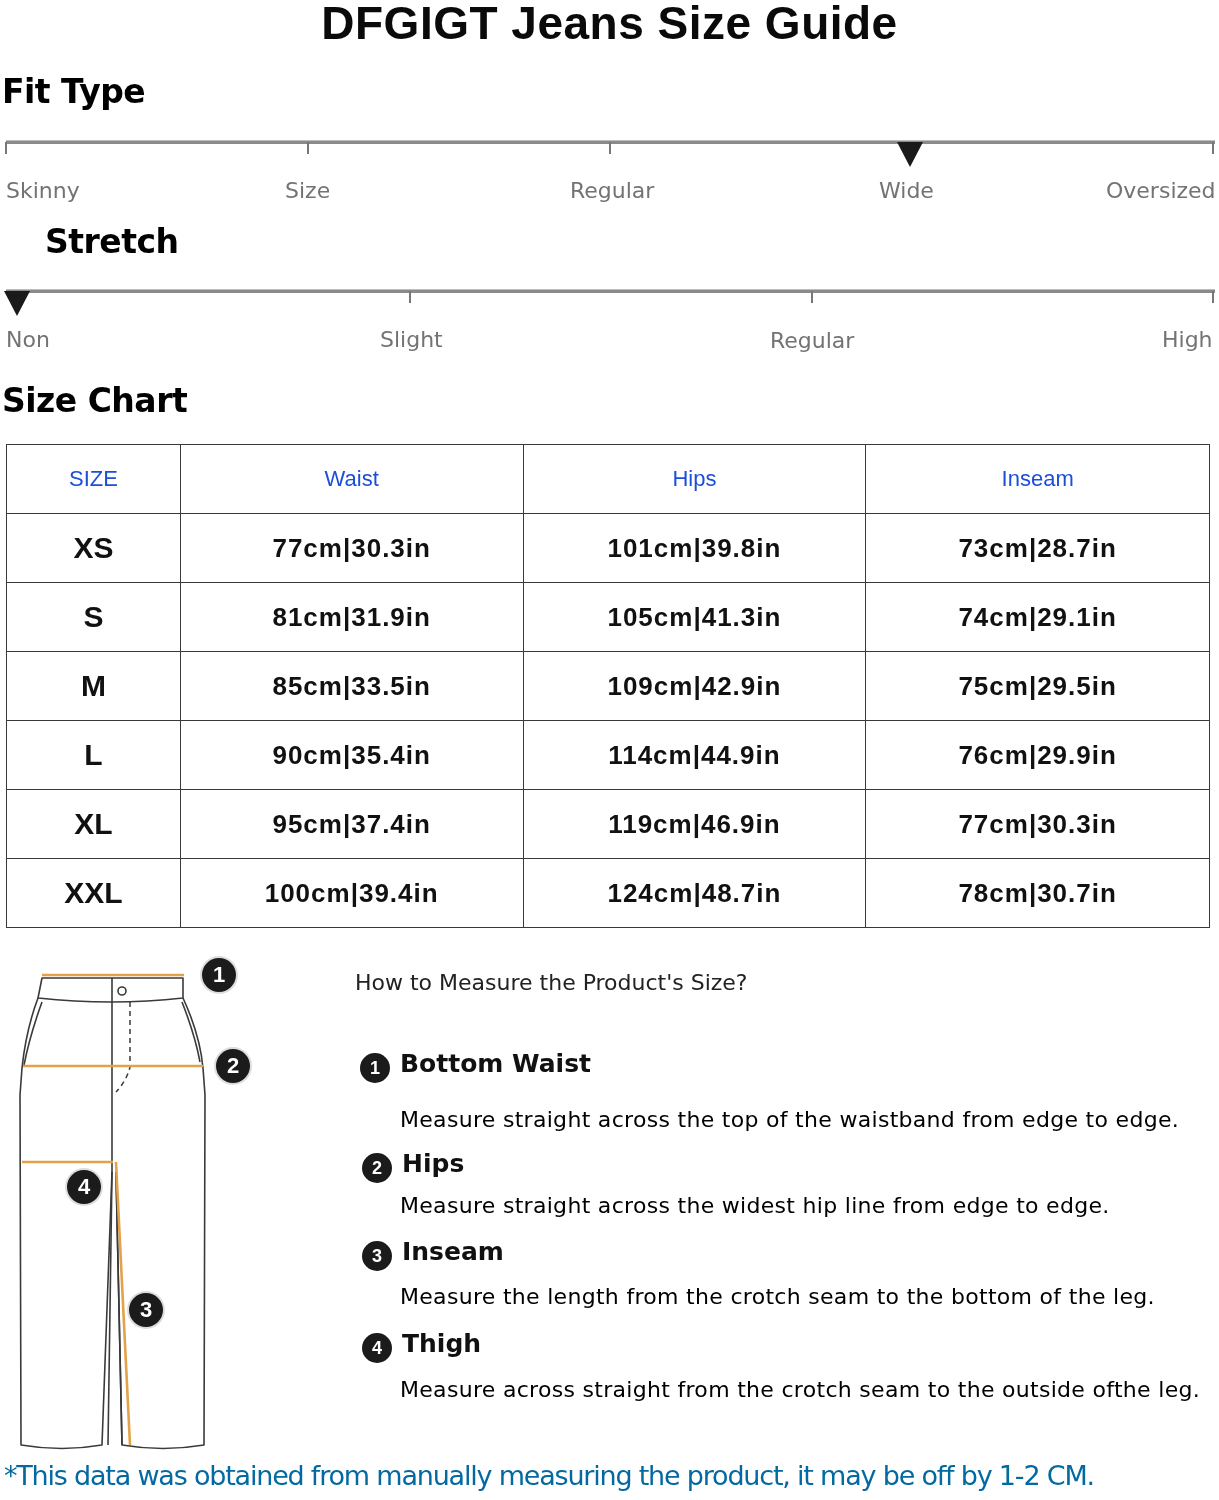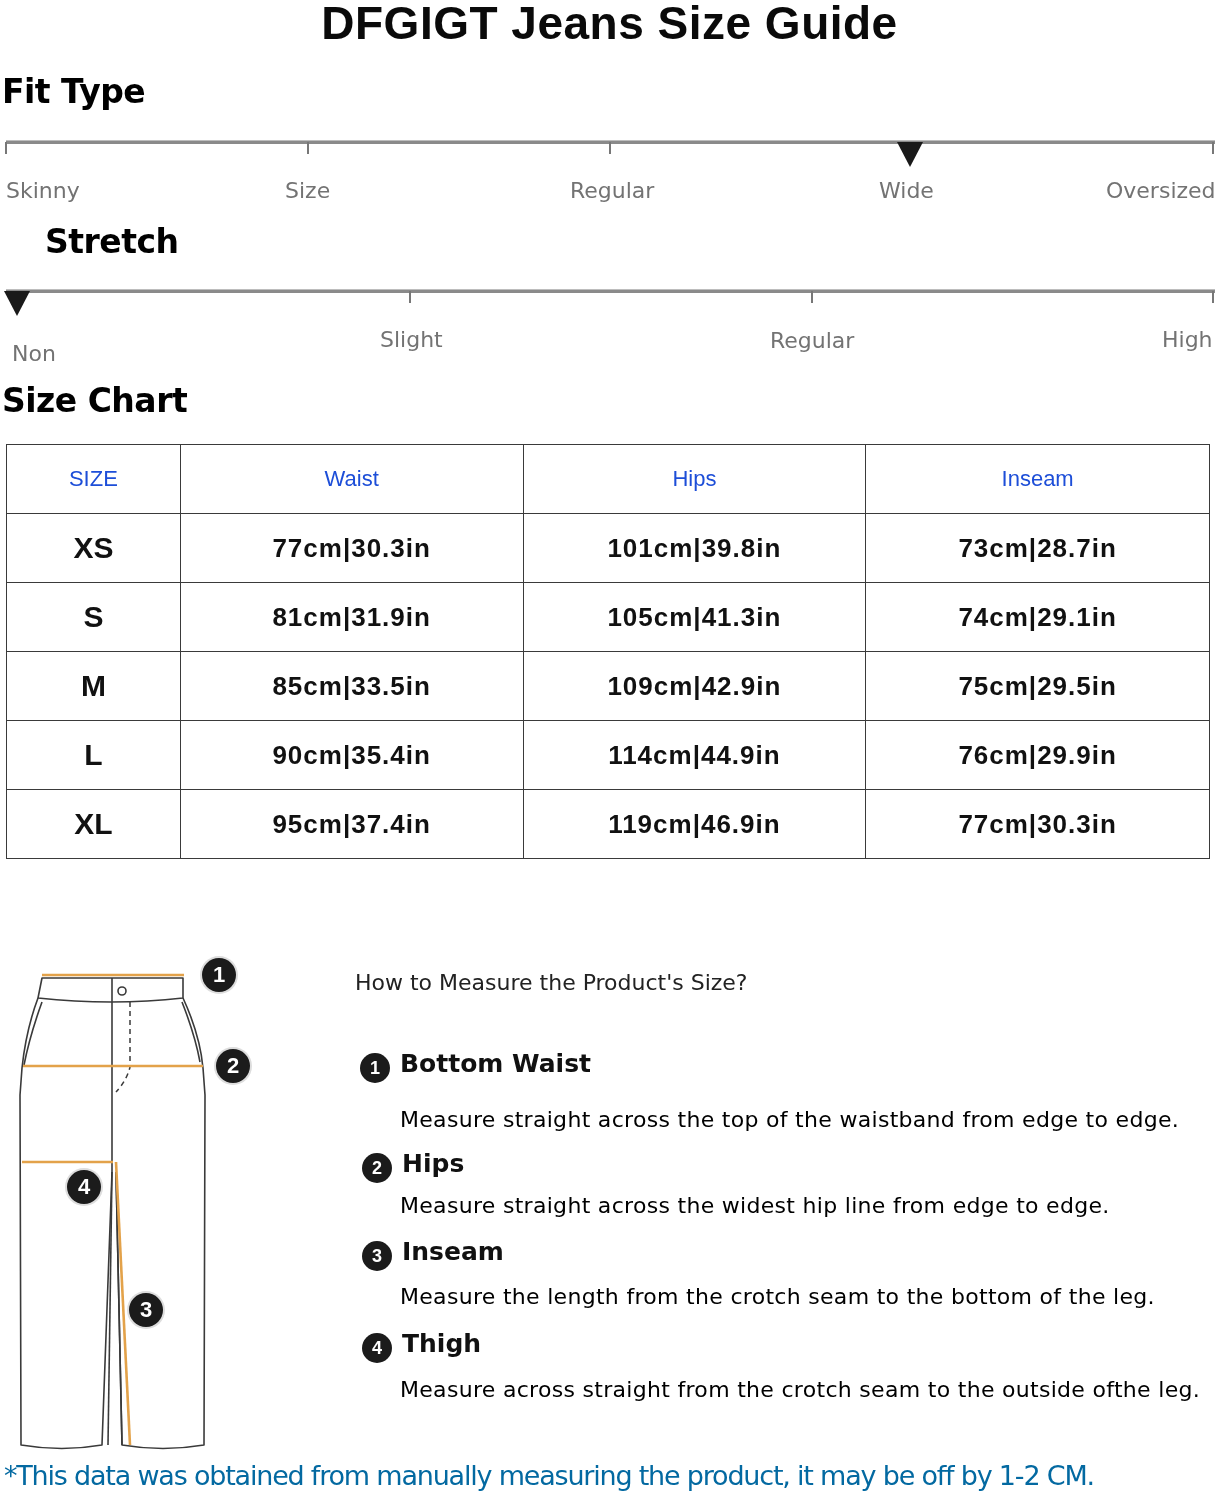--- a/index.html
+++ b/index.html
@@ -44,21 +44,21 @@
 <div class="abs scale-label" style="left:1106px; top:178px;">Oversized</div>
 
 <div class="abs section-h" style="left:0px; top:222px;margin-left:45px;">Stretch</div>
 <div class="abs" style="left:0; top:287px; width:1219px; height:40px;">
   <div class="abs scale-line" style="left:6px; top:2px; width:1209px;"></div>
   <div class="abs tick" style="left:409px; top:4px;"></div>
   <div class="abs tick" style="left:811px; top:4px;"></div>
   <div class="abs tick" style="left:1212px; top:4px;"></div>
   <div class="abs pointer" style="left:4px; top:4px;"></div>
 </div>
-<div class="abs scale-label" style="left:6px; top:341px;margin-left:6px;">Non</div>
+<div class="abs scale-label" style="left:6px; top:327px;">Non</div>
 <div class="abs scale-label" style="left:380px; top:327px;">Slight</div>
 <div class="abs scale-label" style="left:770px; top:328px;">Regular</div>
 <div class="abs scale-label" style="left:1162px; top:327px;">High</div>
 
 <div class="abs section-h" style="left:2px; top:381px;">Size Chart</div>
 
 <table class="size">
   <colgroup>
     <col style="width:174px">
       <col style="width:343px">
@@ -94,20 +94,26 @@
     <td class="sz">L</td>
     <td>90cm|35.4in</td>
     <td>114cm|44.9in</td>
     <td>76cm|29.9in</td>
   </tr>
   <tr>
     <td class="sz">XL</td>
     <td>95cm|37.4in</td>
     <td>119cm|46.9in</td>
     <td>77cm|30.3in</td>
+  </tr>
+  <tr>
+    <td class="sz">XXL</td>
+    <td>100cm|39.4in</td>
+    <td>124cm|48.7in</td>
+    <td>78cm|30.7in</td>
   </tr>
 </tbody>
   </table>
 
 <div class="abs" style="left:0; top:940px; width:300px; height:520px;">
   <svg width="300" height="520" viewBox="0 0 300 520">
     <g fill="none" stroke="#3a3a3a" stroke-width="1.6" stroke-linejoin="round">
 
       <path d="M42 38 L183 38 L183 58 Q112 66 38 58 Z"></path>
 

